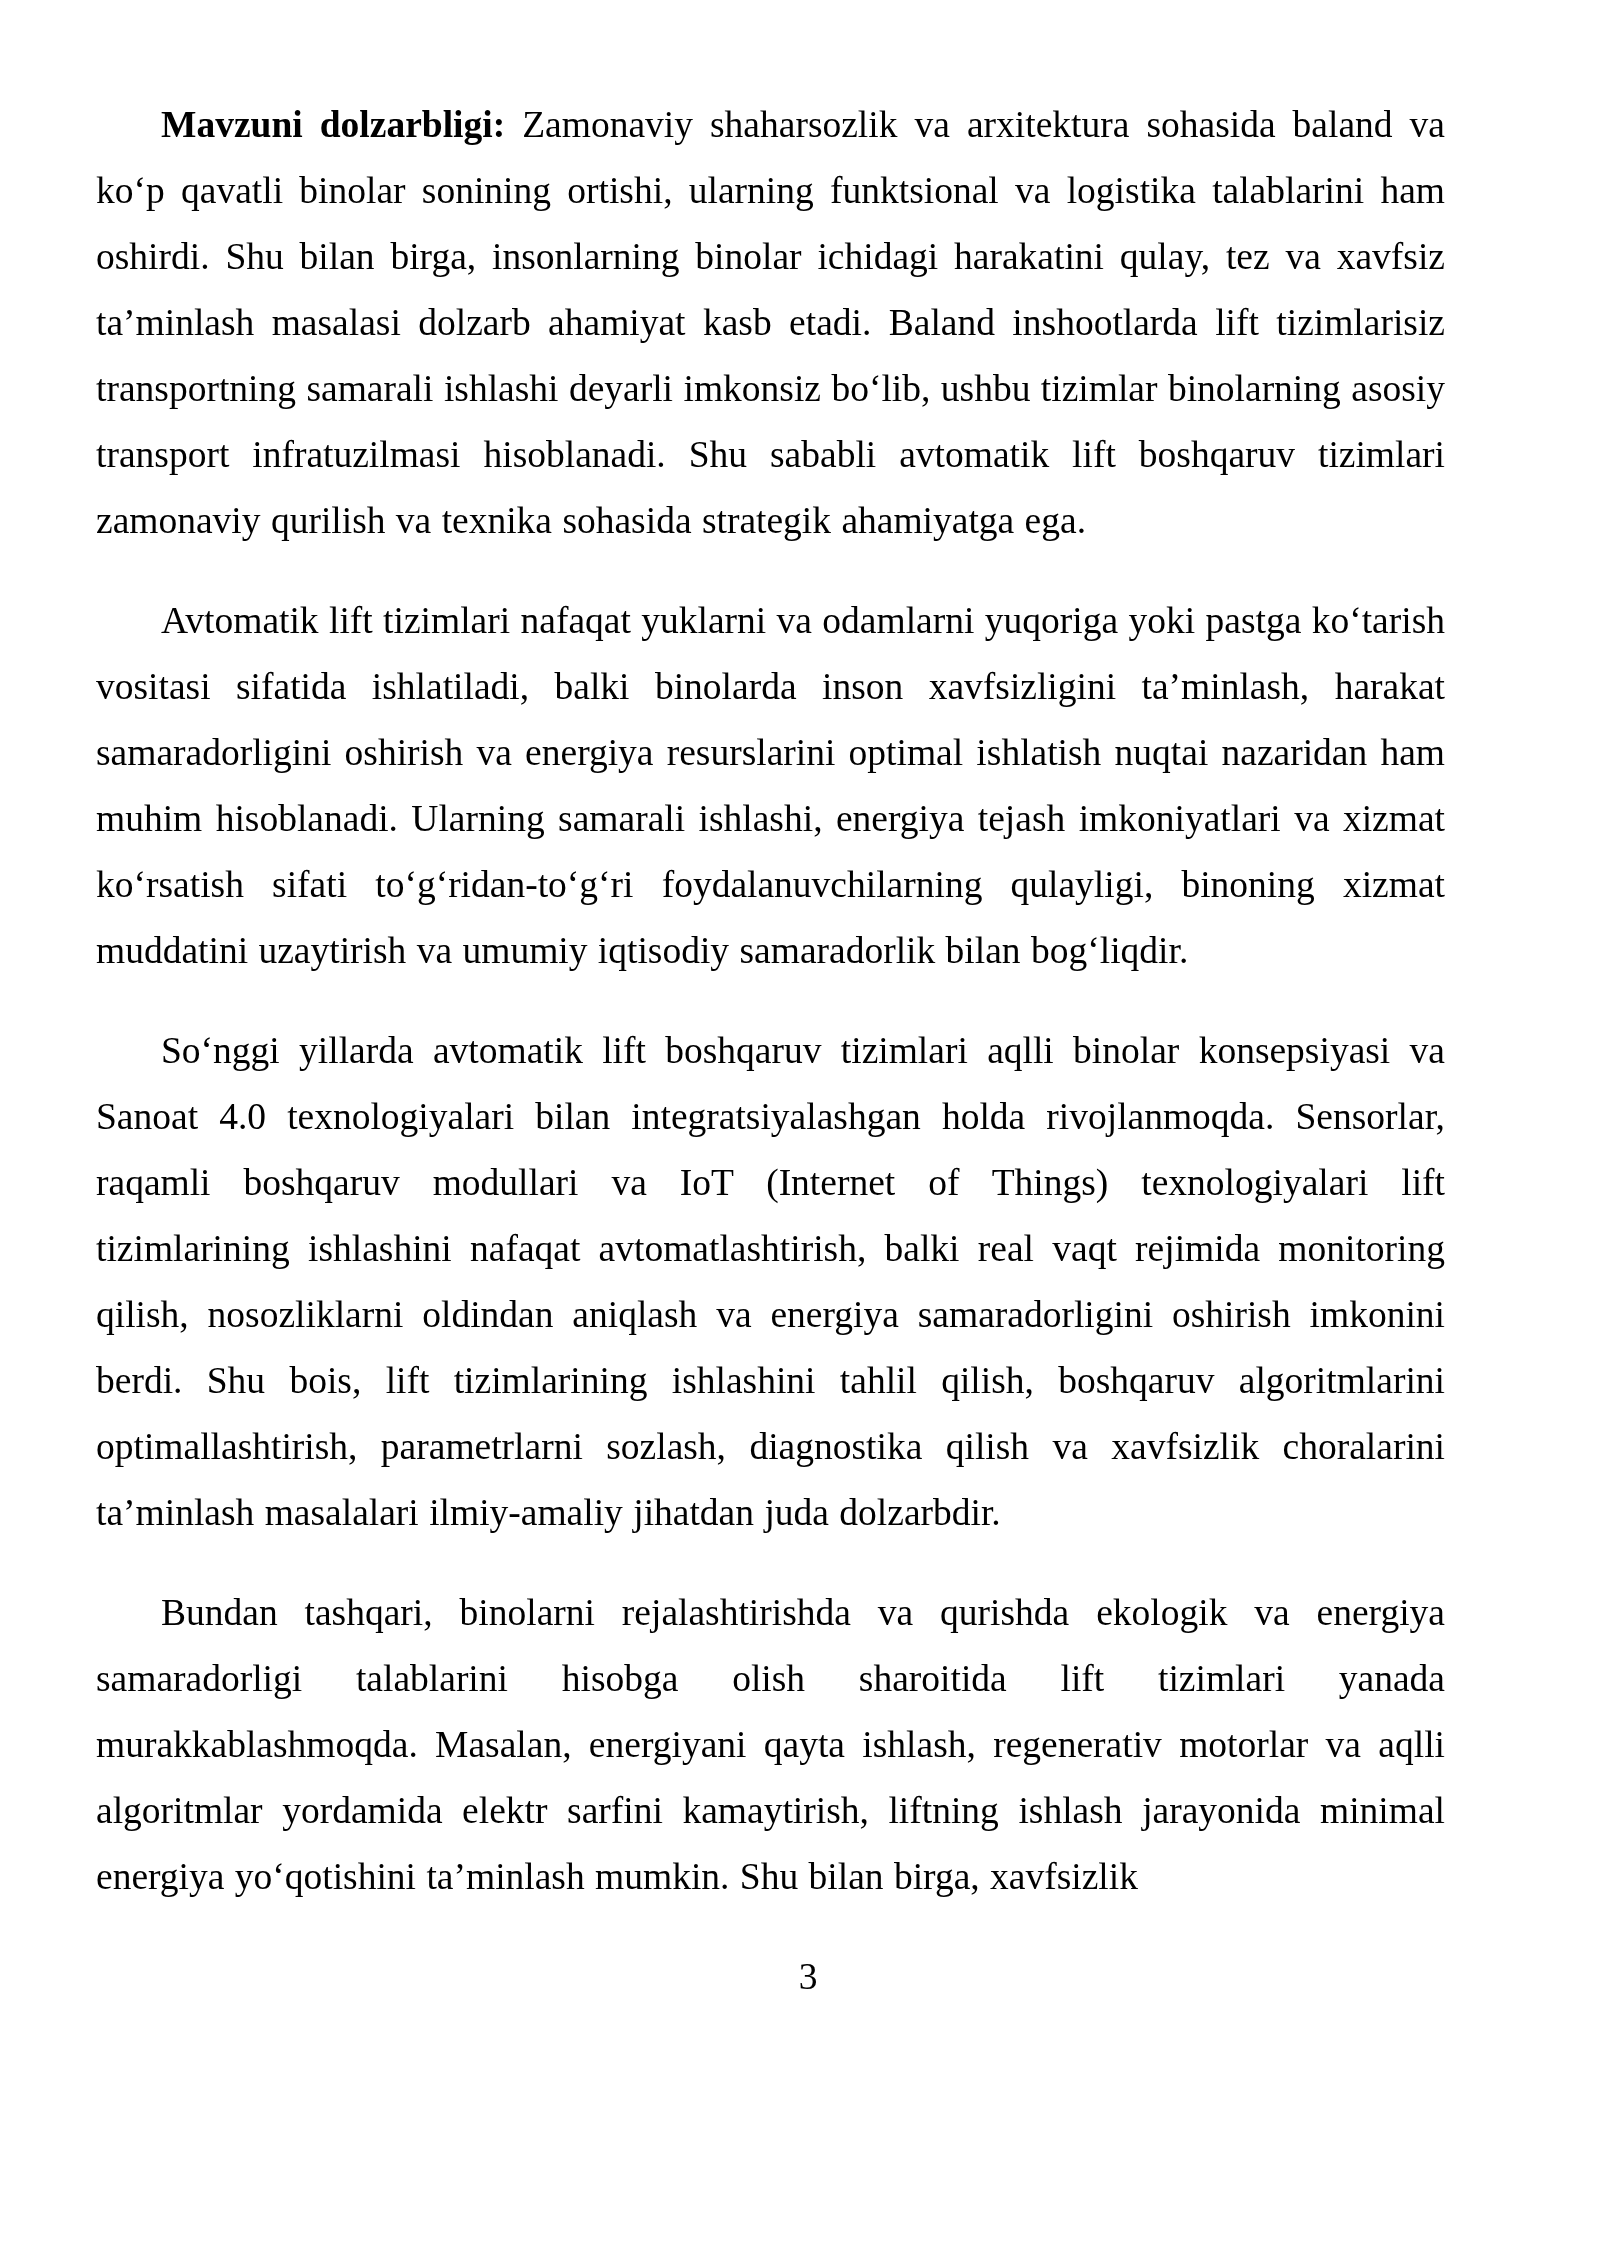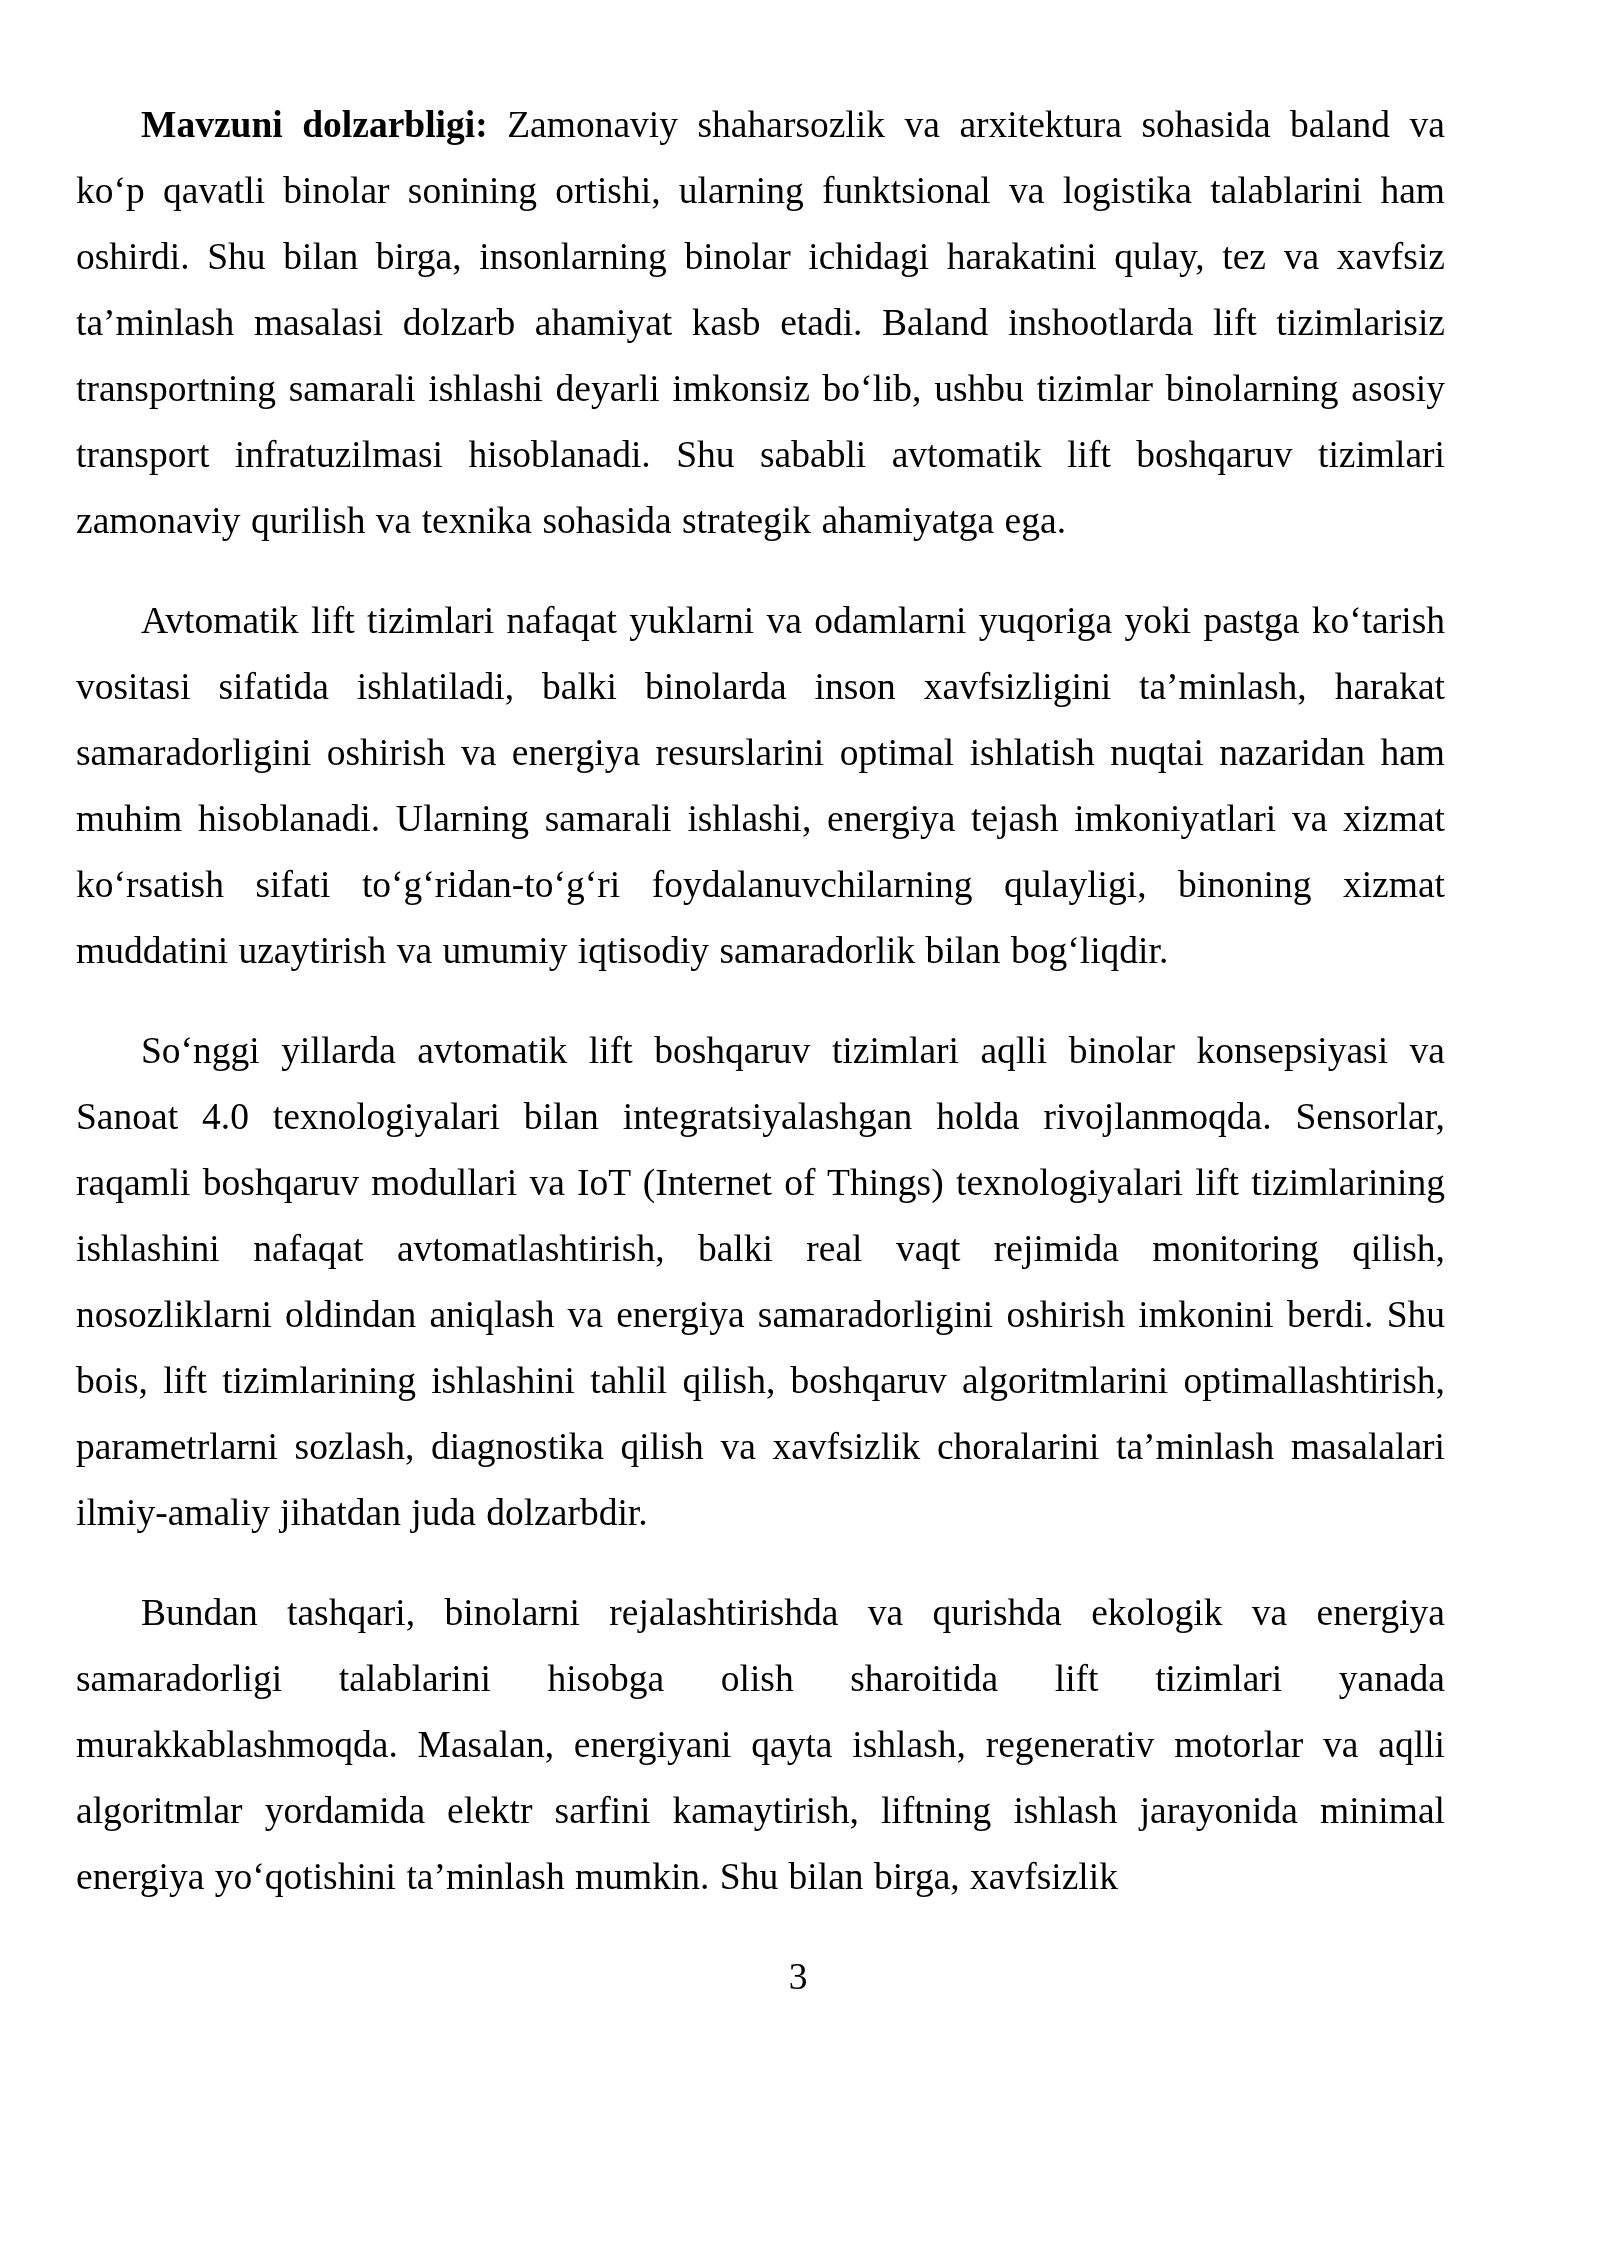--- a/index.html
+++ b/index.html
@@ -11,21 +11,21 @@
     height: 2262px;
     background: #ffffff;
     color: #000000;
     font-family: "Liberation Serif", "DejaVu Serif", serif;
   }
   .page {
     box-sizing: border-box;
     width: 1600px;
     height: 2262px;
     background: #ffffff;
-    padding: 92px 155px 0 76px;
+    padding: 92px 155px 0 96px;
     overflow: hidden;
   }
   .para {
     margin: 0 0 34px 0;
     font-size: 37.5px;
     line-height: 66px;
     text-align: justify;
     text-indent: 65px;
     word-spacing: 1px;
   }

